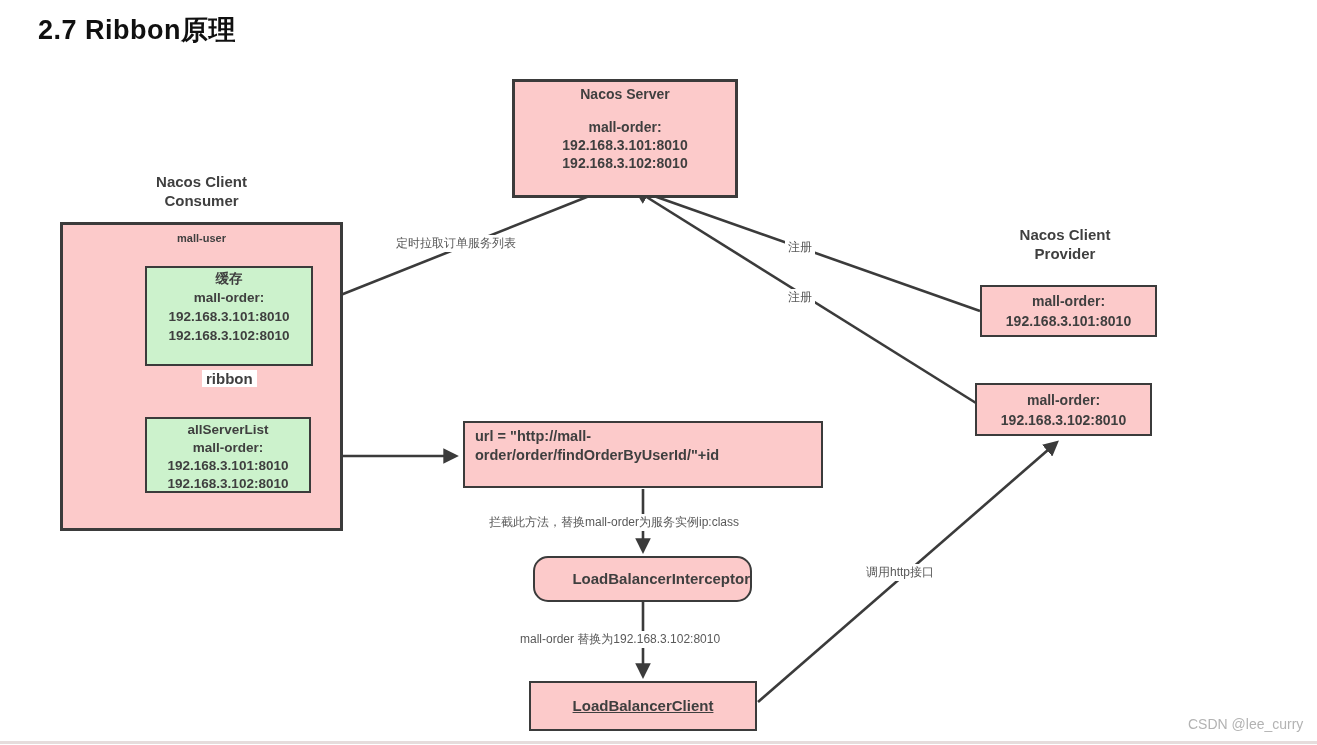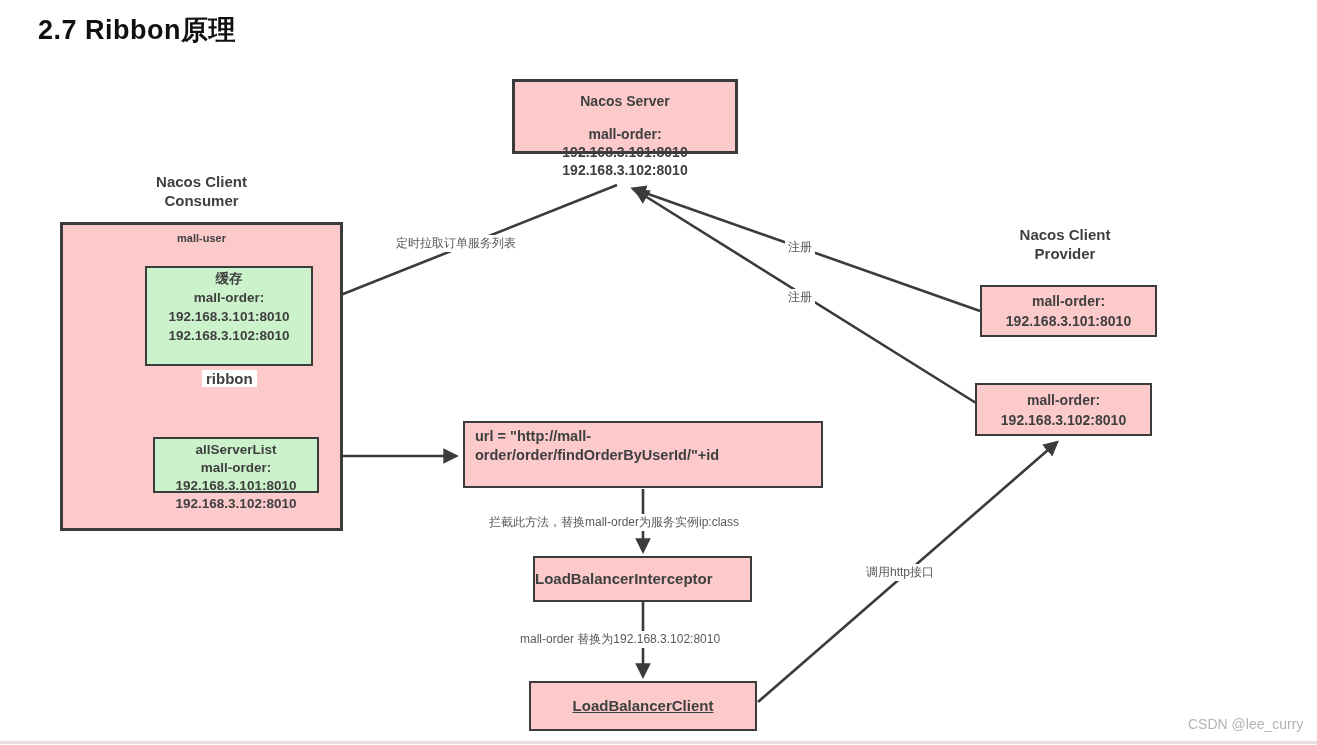--- a/index.html
+++ b/index.html
@@ -23,35 +23,35 @@
     line-height:19px;z-index:2;
   }
   .edge-label{
     position:absolute;color:#595959;font-size:12px;z-index:3;background:#ffffff;
     padding:0 3px;white-space:nowrap;
   }
   .ribbon-tag{
     position:absolute;z-index:3;background:#ffffff;color:#3f3f3f;font-weight:bold;
     font-size:15px;padding:0 4px;white-space:nowrap;
   }
-  .nacos-server-box{left:512px;top:79px;width:226px;height:75px;padding-top:10px;}
+  .nacos-server-box{left:512px;top:79px;width:226px;height:119px;padding-top:3px;}
   .server-gap{height:15px;}
   .mall-user-box{left:60px;top:222px;width:283px;height:309px;}
   .mall-user-title{margin-top:4px;font-size:11px;}
   .cache-box{left:145px;top:266px;width:168px;height:100px;line-height:19px;padding-top:1px;font-size:13.5px;}
-  .asl-box{left:153px;top:417px;width:166px;height:56px;line-height:18px;padding-top:2px;font-size:13.5px;margin-top:20px;}
+  .asl-box{left:145px;top:417px;width:166px;height:76px;line-height:18px;padding-top:2px;font-size:13.5px;}
   .consumer-heading{left:60px;top:172px;width:283px;}
   .provider-heading{left:975px;top:225px;width:180px;}
   .url-box{
     left:463px;top:421px;width:360px;height:67px;text-align:left;padding:4px 10px;
     font-size:14.5px;line-height:19px;border-width:2.5px;
   }
   .interceptor-box{
     left:533px;top:556px;width:219px;height:46px;border-width:2.5px;
-    display:flex;align-items:center;justify-content:flex-start;font-size:15px;
+    display:flex;align-items:center;justify-content:flex-end;font-size:15px;border-radius:15px;
   }
   .client-box{
     left:529px;top:681px;width:228px;height:50px;border-width:2.5px;
     display:flex;align-items:center;justify-content:center;font-size:15px;text-decoration:underline;
   }
   .provider-101-box{left:980px;top:285px;width:177px;height:52px;line-height:20px;padding-top:4px;border-width:2.5px;}
   .provider-102-box{left:975px;top:383px;width:177px;height:53px;line-height:20px;padding-top:5px;border-width:2.5px;}
   .lbl-pull{left:393px;top:235px;}
   .lbl-reg1{left:785px;top:239px;}
   .lbl-reg2{left:785px;top:289px;}

